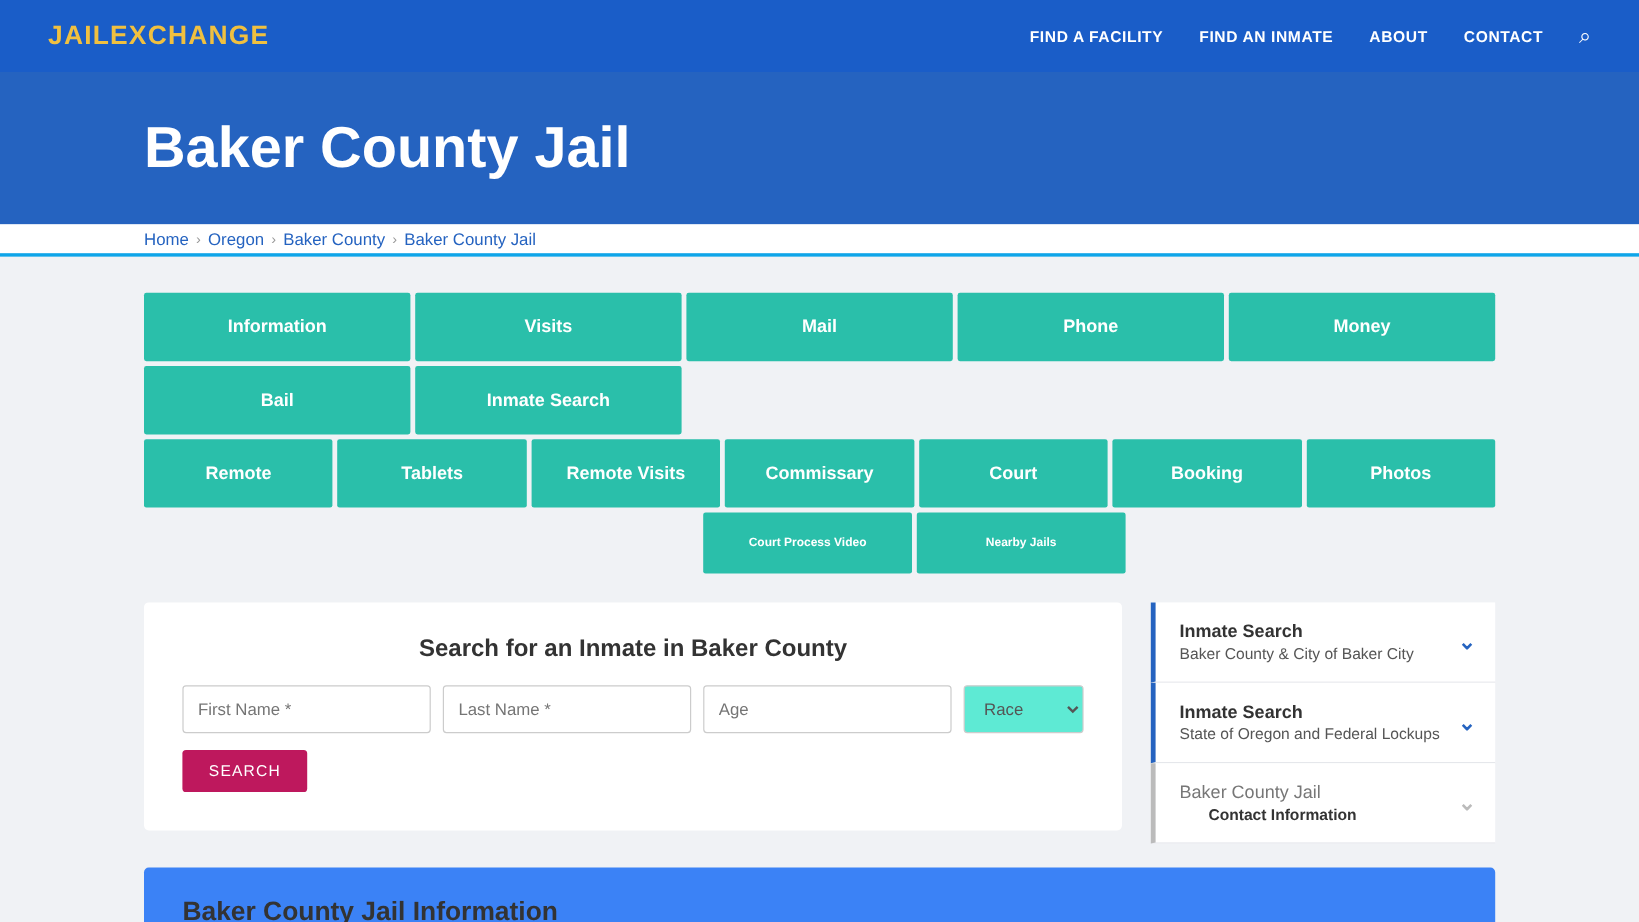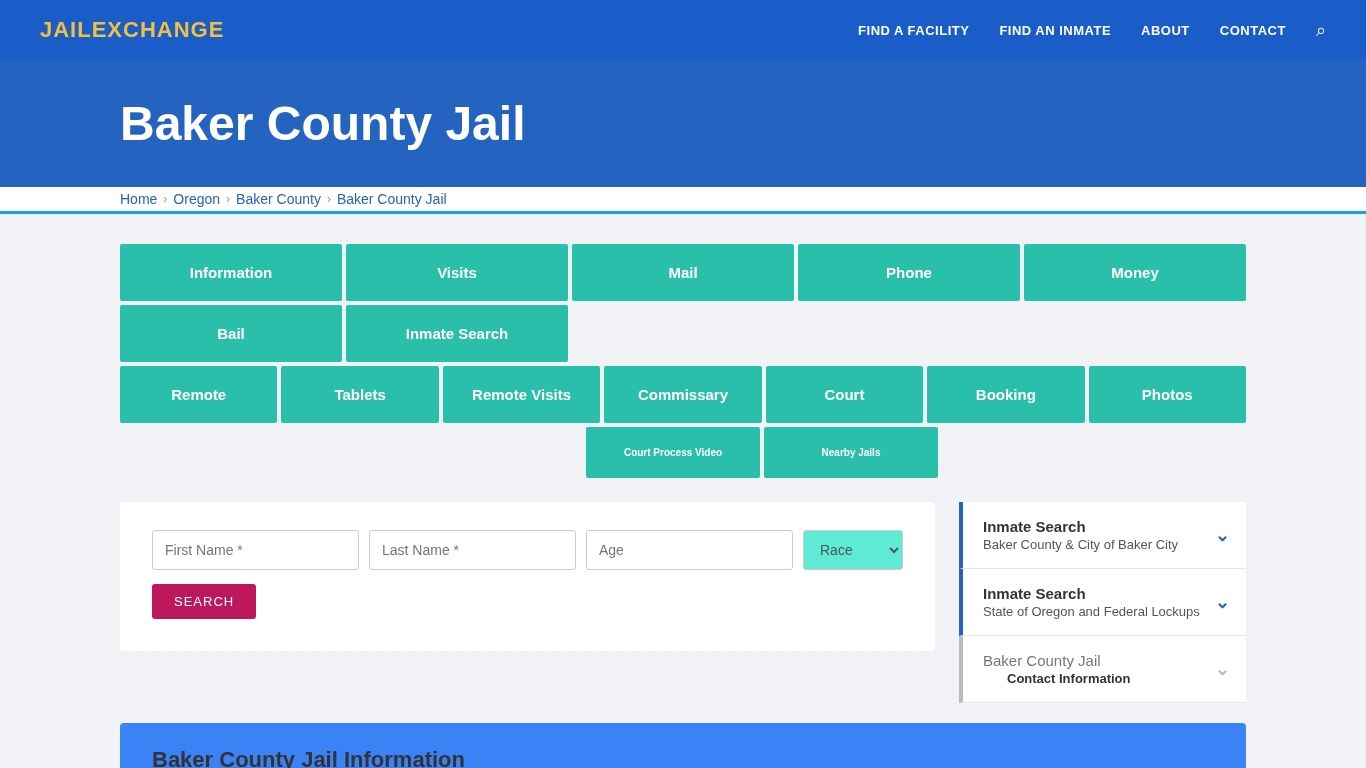--- a/index.html
+++ b/index.html
@@ -258,20 +258,21 @@
   <div style="display:flex; margin-bottom:24px;">
     <div style="flex: 3; margin-right:4px;"></div>
     <button class="row3-btn" style="flex:1;">Court Process Video</button>
     <button class="row3-btn" style="flex:1; margin-left:4px;">Nearby Jails</button>
     <div style="flex: 2;"></div>
   </div>
 
   <div class="lower-section">
 
     <div class="search-panel">
+      <div class="search-panel-title">Search for an Inmate in Baker County</div>
       <div class="search-fields">
         <input class="search-input" type="text" placeholder="First Name *" style="">
         <input class="search-input" type="text" placeholder="Last Name *" style="">
         <input class="search-input" type="text" placeholder="Age" style="">
         <select class="search-select">
           <option>Race</option>
           <option>White</option>
           <option>Black</option>
           <option>Hispanic</option>
           <option>Asian</option>

